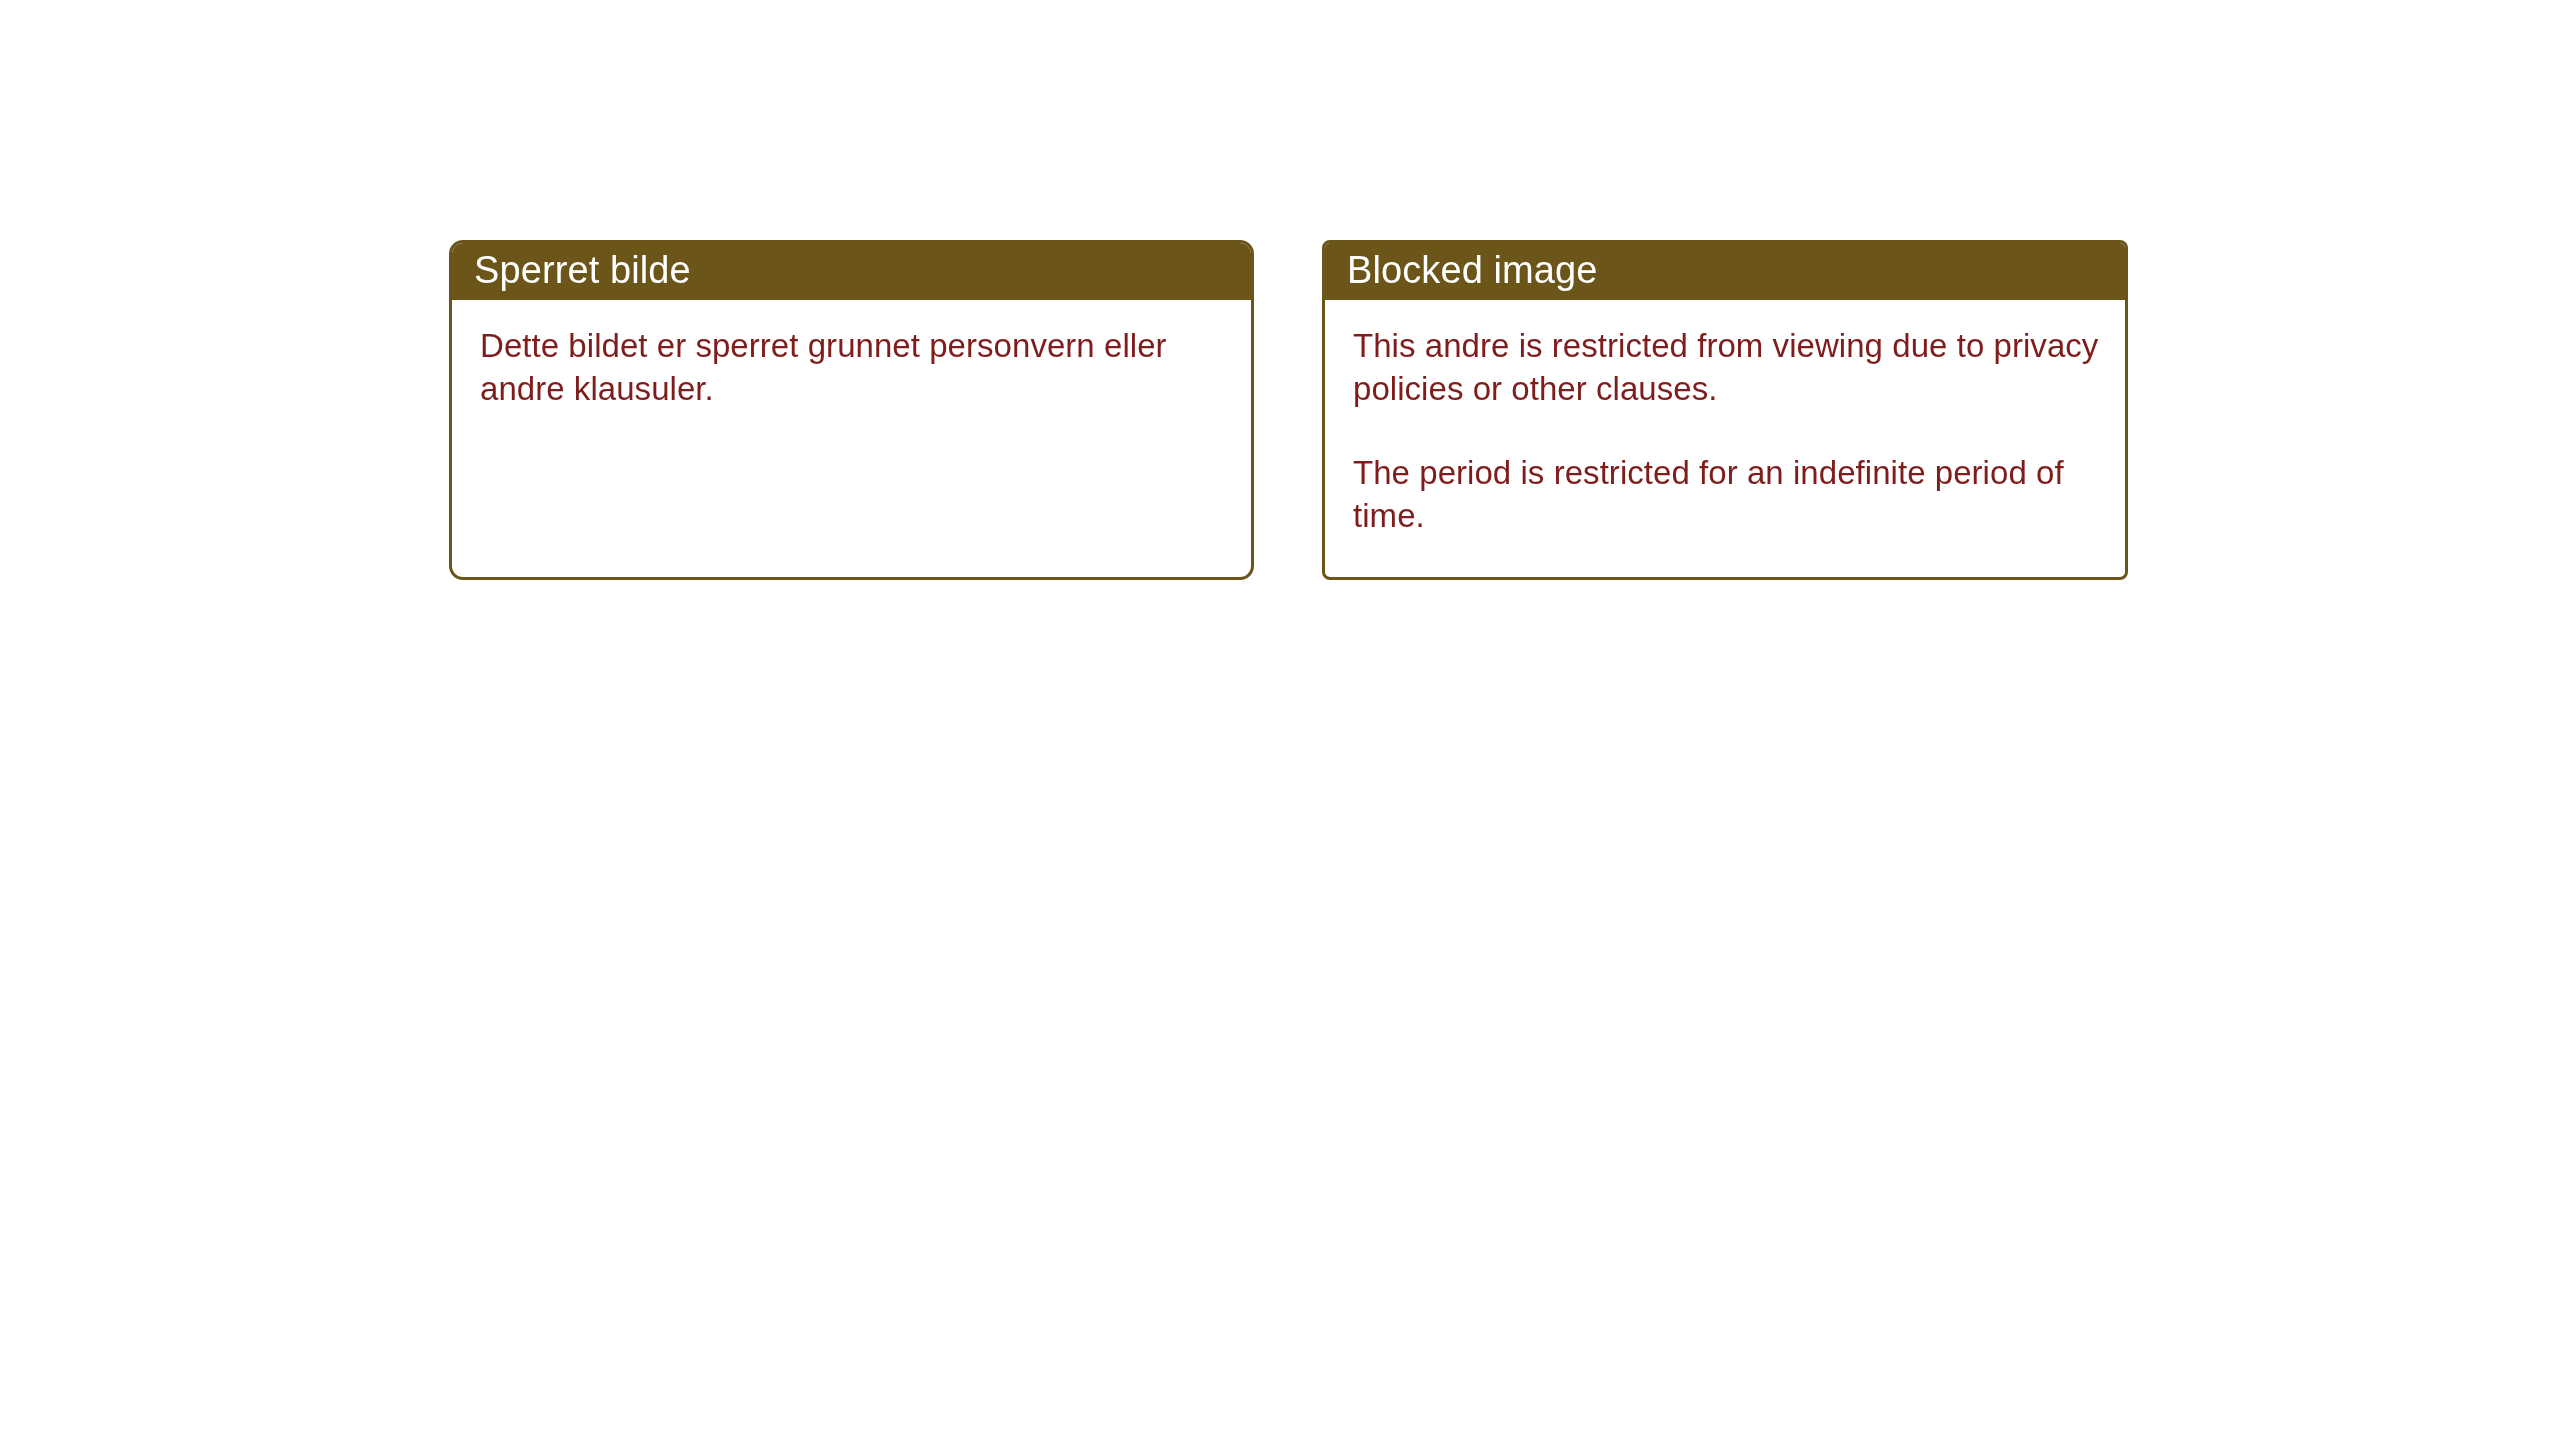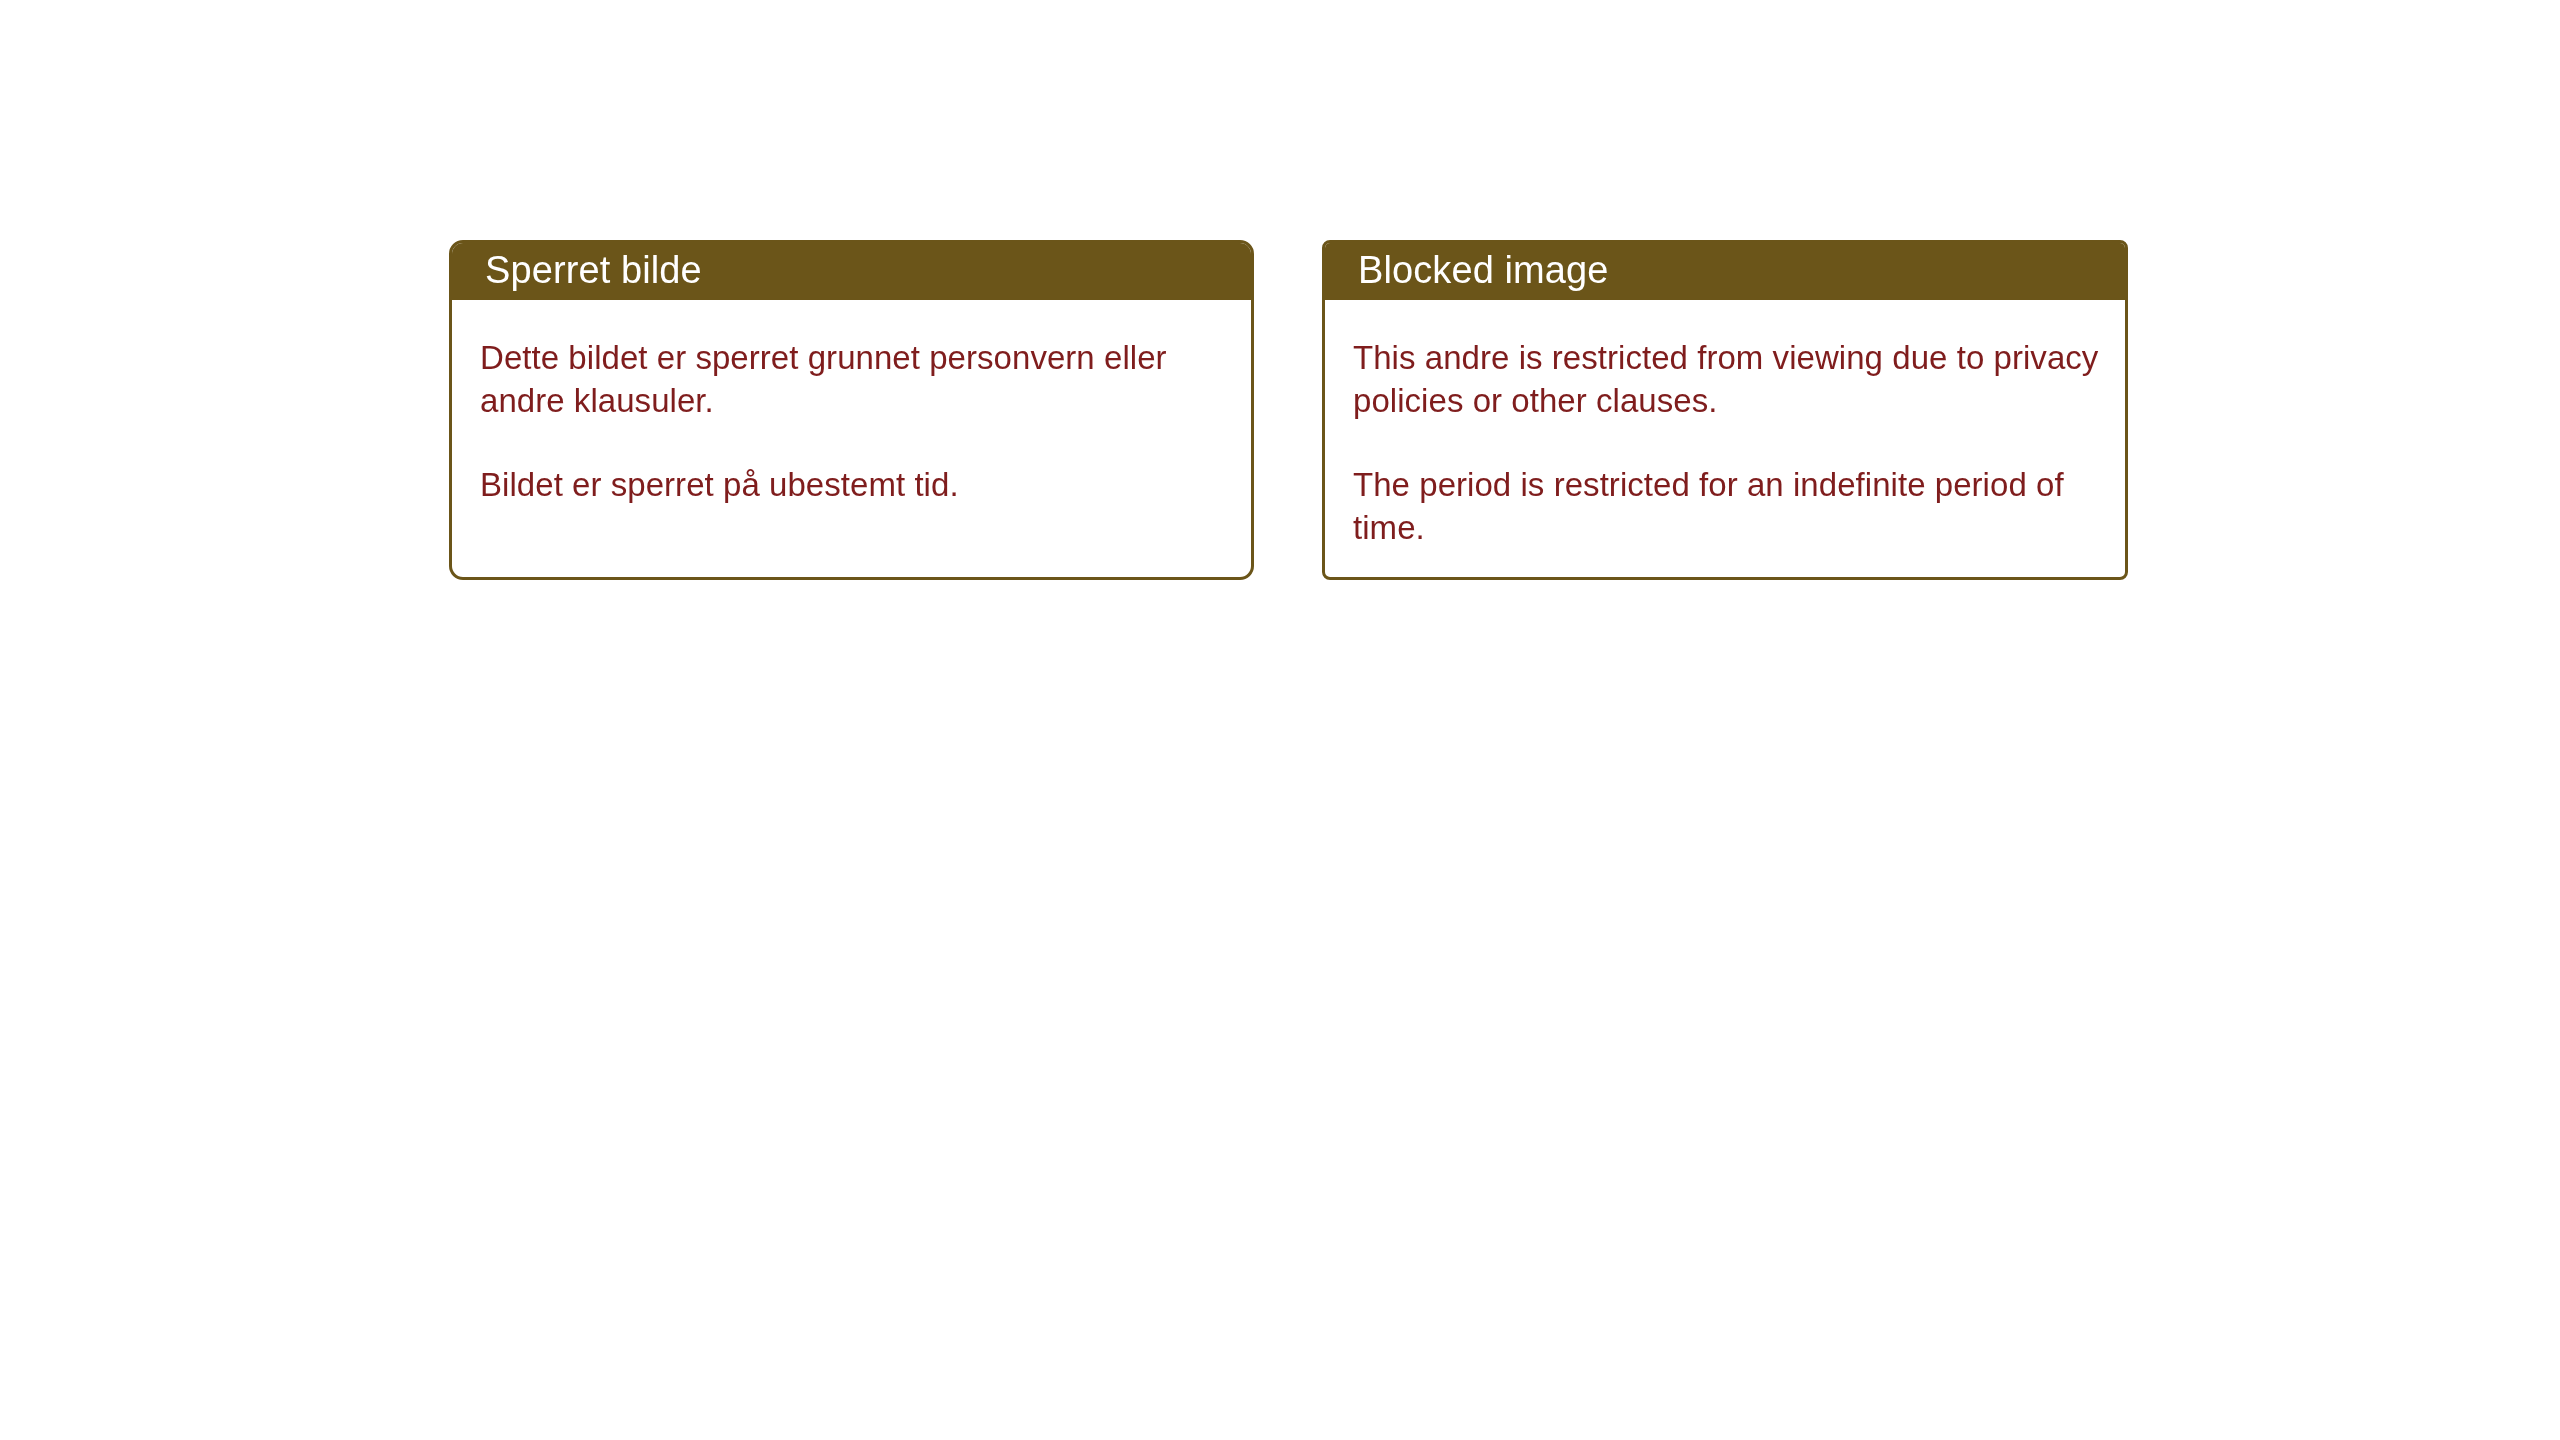--- a/index.html
+++ b/index.html
@@ -45,26 +45,26 @@
     top: 240px;
     width: 806px;
     height: 340px;
     border-radius: 8px;
   }
 
   .panel-header {
     box-sizing: border-box;
     background: #6b5519;
     height: 60px;
-    margin: -3px -3px 12px -3px;
+    margin: -3px -3px 0 -3px;
     border-top-left-radius: 14px;
     border-top-right-radius: 14px;
     display: flex;
     align-items: center;
-    padding: 0 0 0 36px;
+    padding: 0 0 0 25px;
   }
 
   .panel-title {
     color: #ffffff;
     font-size: 38px;
     line-height: 42px;
     font-weight: 400;
     letter-spacing: 0.1px;
     white-space: nowrap;
   }
@@ -90,21 +90,20 @@
 <body>
 
 <div class="notice-stage">
 
   <section class="notice-panel panel-no">
     <div class="panel-header">
       <span class="panel-title">Sperret bilde</span>
     </div>
     <div class="panel-body">
       <p class="panel-paragraph">Dette bildet er sperret grunnet personvern eller andre klausuler.</p>
-      <p class="panel-paragraph">Bildet er sperret på ubestemt tid.</p>
     </div>
   </section>
 
   <section class="notice-panel panel-en">
     <div class="panel-header">
       <span class="panel-title">Blocked image</span>
     </div>
     <div class="panel-body">
       <p class="panel-paragraph">This andre is restricted from viewing due to privacy policies or other clauses.</p>
       <p class="panel-paragraph">The period is restricted for an indefinite period of time.</p>

